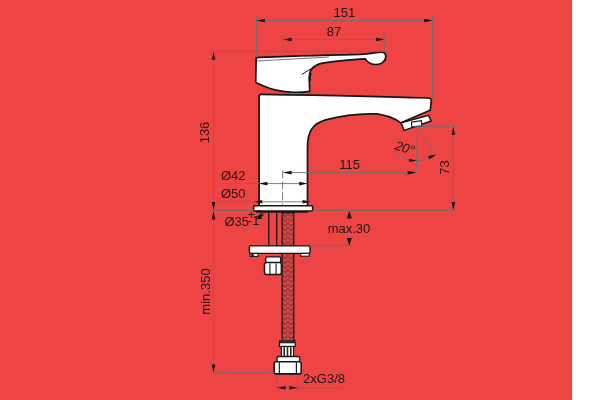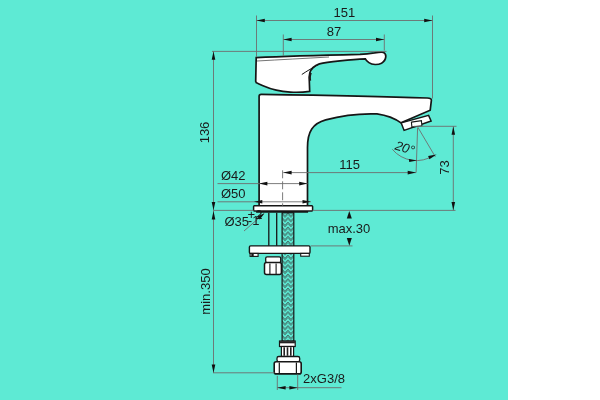--- a/index.html
+++ b/index.html
@@ -1,16 +1,16 @@
 <!DOCTYPE html>
 <html><head>
 <meta charset="utf-8">
 <style>
   html,body{margin:0;padding:0;background:#fff;}
-  .wrap{width:508px;height:400px;position:relative;overflow:hidden;background:#5eead4;}
+  .wrap{width:572px;height:400px;position:relative;overflow:hidden;background:#ef4444;}
   text{font-family:"Liberation Sans",sans-serif;font-size:13px;fill:#1a1a1a;}
 </style>
 </head>
 <body>
 <div class="wrap">
 <svg width="600" height="400" viewBox="0 0 600 400">
 <defs>
 <pattern id="br" width="5.85" height="4.7" patternUnits="userSpaceOnUse" x="282.1" y="212.8">
 <path d="M0,0 L2.92,3.2 L5.85,0 M0,1.3 L2.92,4.5 L5.85,1.3 M0,4.7 L2.92,7.9 L5.85,4.7 M0,-3.4 L2.92,-0.2 L5.85,-3.4" stroke="#333" stroke-width="0.65" fill="none"></path>
 </pattern>

